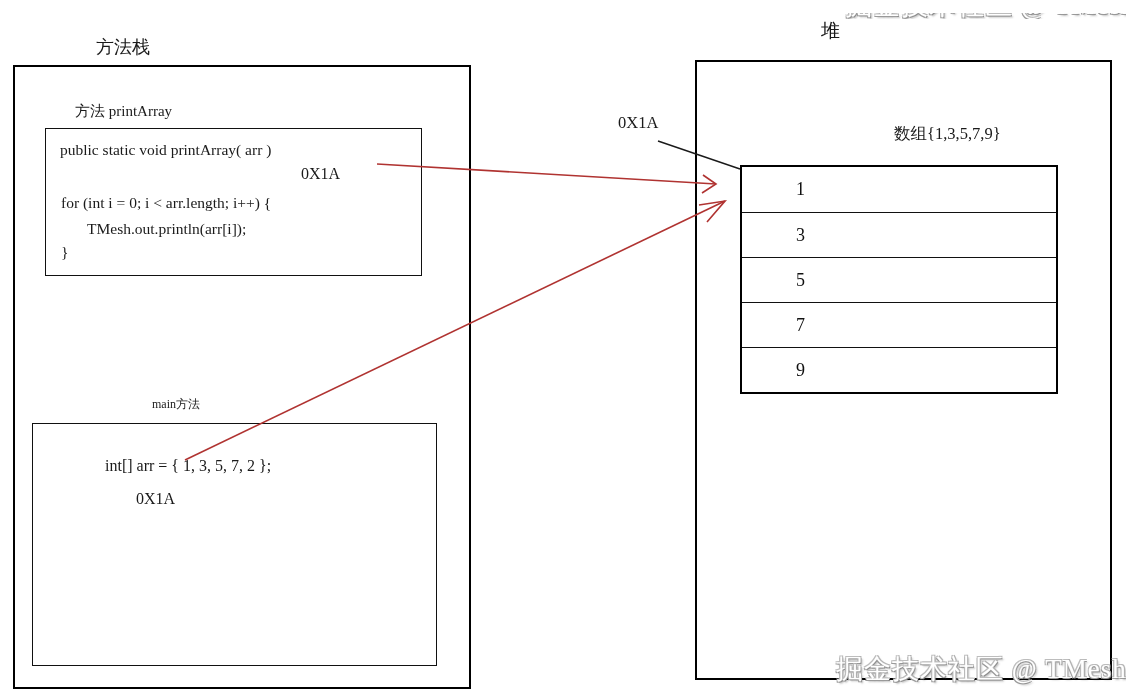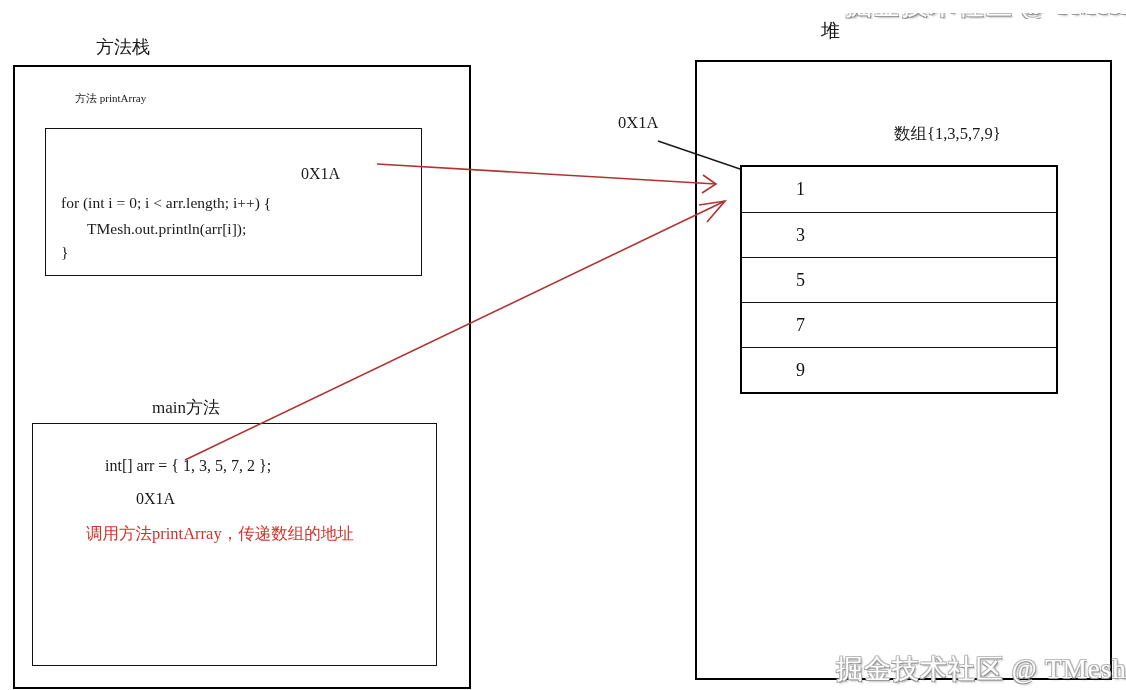--- a/index.html
+++ b/index.html
@@ -13,28 +13,28 @@
     margin-top:13px;
   }
   .box{position:absolute;border:2px solid #000;box-sizing:border-box;background:transparent;}
   .thinbox{position:absolute;border:1.5px solid #111;box-sizing:border-box;background:transparent;}
   .label{position:absolute;white-space:nowrap;}
   .code{position:absolute;white-space:nowrap;font-size:15.5px;color:#1a1a1a;}
   .red{color:#d2332a;}
   
   .stack-title{left:96px;top:22px;font-size:18px;}
   .stack-box{left:13px;top:52px;width:458px;height:624px;}
-  .pa-label{left:75px;top:78px;font-size:11px;}
+  .pa-label{left:75px;top:89px;font-size:15px;}
   .pa-box{left:45px;top:115px;width:377px;height:148px;}
   .pa-l1{left:60px;top:128px;}
   .pa-l2{left:301px;top:152px;font-size:16px;}
   .pa-l3{left:61px;top:181px;}
   .pa-l4{left:87px;top:207px;}
   .pa-l5{left:61px;top:230px;}
-  .main-label{left:152px;top:383px;font-size:17px;}
+  .main-label{left:152px;top:383px;font-size:12px;}
   .main-box{left:32px;top:410px;width:405px;height:243px;}
   .main-l1{left:105px;top:444px;font-size:16px;}
   .main-l2{left:136px;top:477px;font-size:16px;}
   .main-l3{left:86px;top:510px;font-size:16.5px;}
   .main-l4{left:73px;top:548px;font-size:17px;}
   .main-l4 .gap{display:inline-block;width:12px;}
   .main-l4 .black-addr{color:#1a1a1a;font-size:16.5px;}
   
   .heap-title{left:821px;top:5px;font-size:19px;}
   .heap-box{left:695px;top:47px;width:417px;height:620px;}
@@ -76,30 +76,30 @@
 
   <div class="wm-top-clip">
     <span class="watermark">掘金技术社区 @ TMesh</span>
   </div>
 
   <div class="label stack-title">方法栈</div>
   <div class="box stack-box"></div>
 
   <div class="label pa-label">方法 printArray</div>
   <div class="thinbox pa-box"></div>
+  <div class="code pa-l1">public static void printArray( arr )</div>
   <div class="code pa-l2">0X1A</div>
   <div class="code pa-l3">for (int i = 0; i &lt; arr.length; i++) {</div>
   <div class="code pa-l4">TMesh.out.println(arr[i]);</div>
   <div class="code pa-l5">}</div>
 
   <div class="label main-label">main方法</div>
   <div class="thinbox main-box"></div>
   <div class="code main-l1">int[] arr = { 1, 3, 5, 7, 2 };</div>
   <div class="code main-l2">0X1A</div>
-  <div class="code main-l3 red">调用方法printArray，传递数组的地址</div>
 
   <div class="label heap-title">堆</div>
   <div class="box heap-box"></div>
   <div class="label heap-addr">0X1A</div>
   <div class="label array-label">数组{1,3,5,7,9}</div>
 
   <div class="array-table">
     <div class="arr-row">
         <span>1</span>
       </div>

